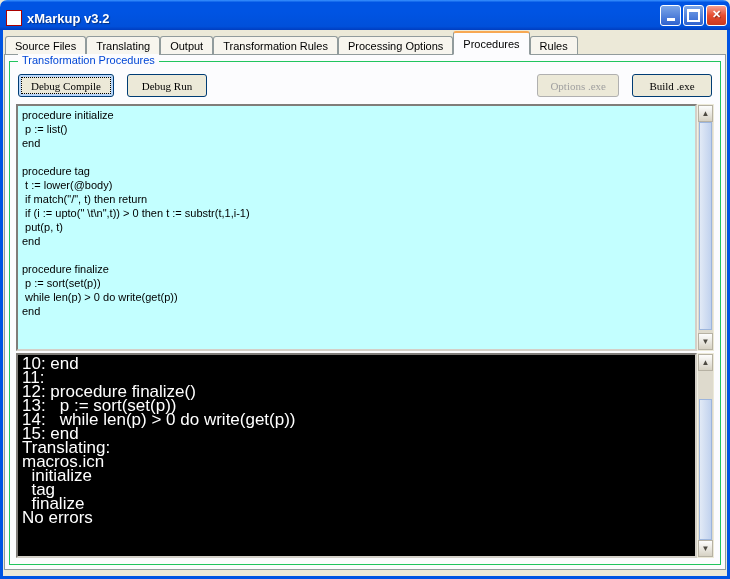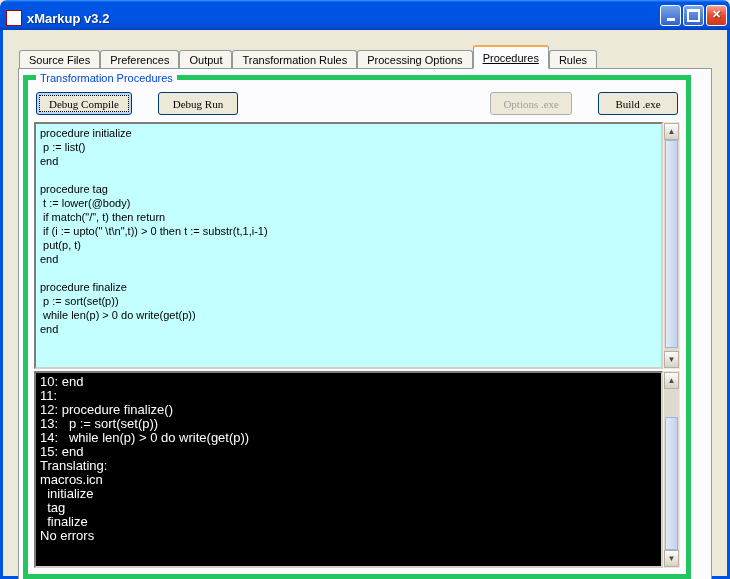--- a/index.html
+++ b/index.html
@@ -9,65 +9,65 @@
 .titlebar .appicon { width: 16px; height: 16px; background: #fff; border: 1px solid #a00; margin-right: 5px; display: inline-block; }
 .titlebar .title-text { flex: 1; }
 .win-btns { display: flex; gap: 2px; }
 .win-btn { width: 21px; height: 21px; border-radius: 3px; border: 1px solid #fff; display: flex; align-items: center; justify-content: center; font-family: Arial; font-weight: bold; color: white; font-size: 11px; }
 .win-min,.win-max { background: linear-gradient(to bottom,#7ba6e8,#2f62cf); }
 .win-close { background: linear-gradient(to bottom,#f5A090,#e74c30,#c9391f); }
 .win-min::before { content:""; width:8px; height:2.5px; background:#fff; position:relative; top:4px;}
 .win-max::before { content:""; width:9px; height:8px; border:2px solid #fff; border-top-width:3px; }
 .win-close::before { content:"✕"; font-size:11px; position:relative; top:-1px;}
 
-.client { background:#ece9d8; border:3px solid #0054e3; border-top:none; height:549px; padding:15px; }
+.client { background:#ece9d8; border:3px solid #0054e3; border-top:none; height:549px; padding:1px; }
 
 .tabstrip { display:flex; align-items:flex-end; height:23px; padding-left:1px; }
 .tab { background:#f7f5ee; border:1px solid #919b9c; border-bottom:none; border-radius:3px 3px 0 0; padding:3px 9px 3px 9px; margin-right:0px; font-size:11px; color:#000; position:relative; top:1px; cursor:default; }
-.tab.active { background:#fcfcfe; padding-top:5px; padding-bottom:4px; top:0; z-index:2; border-bottom:1px solid #fcfcfe; margin-bottom:-1px; border-top:2px solid #f7a853;text-decoration:underline; }
+.tab.active { background:#fcfcfe; padding-top:5px; padding-bottom:4px; top:0; z-index:2; border-bottom:1px solid #fcfcfe; margin-bottom:-1px; border-top:2px solid #f7a853; }
 
 .panel { border:1px solid #919b9c; background:#fcfcfe; height:516px; padding:6px 4px 4px 4px; position:relative; }
 
-.groupbox { border:5px solid #22c55e; margin:0 16px 0 0; position:relative; height:100%; }
+.groupbox { border:1px solid #22c55e; margin:0 0 0 0; position:relative; height:100%; }
 .group-title { position:absolute; top:-8px; left:8px; background:#fcfcfe; padding:0 4px; color:#0046d5; font-size:11px; }
 .group-inner { padding:12px 6px 6px 6px; height:100%; display:flex; flex-direction:column; }
 
-.btnrow { display:flex; gap:26px; align-items:flex-end; margin-bottom:7px; padding:0 2px; }
+.btnrow { display:flex; gap:13px; align-items:flex-end; margin-bottom:7px; padding:0 2px; }
 .btn { background:#ece9d8; border:1px solid #003c74; border-radius:3px; padding:3px 12px; font-size:11px; font-family:Tahoma; height:23px; min-width:80px; cursor:default; }
 .btn.focus { outline:1px dotted #000; outline-offset:-4px; box-shadow: inset 0 0 0 2px #b8d6fb; }
 .btn.disabled { color:#a0a0a0; border-color:#b0b0b0; }
 .spacer { flex:1; }
 
 .codewrap { position:relative; flex:0 0 247px; display:flex; }
 .codearea { background:#c3ffff; border:2px inset #d4d0c8; flex:1; padding:2px 4px; font-family:"MS Sans Serif",Tahoma,sans-serif; font-size:11px; line-height:14px; color:#000; white-space:pre; overflow:hidden; }
 .vscroll { width:17px; background:#dedacd; border:1px solid #ece9d8; border-left:1px solid #f1efe2; position:relative; }
 .vscroll .arrow { height:17px; background:linear-gradient(#fdfdfd,#d7d2c4); border:1px solid #b6b1a3; display:flex; align-items:center; justify-content:center; font-size:8px; color:#4d4a42; }
 .vscroll .arrow.down { position:absolute; bottom:0; left:0; right:0; }
 .vscroll .thumb { background:linear-gradient(to right,#e2eaf6,#c1d2ee); border:1px solid #9cb5dd; position:absolute; left:1px; right:1px; }
 
 .consolewrap { position:relative; flex:1; display:flex; margin-top:2px; }
-.console { background:#000; color:#fff; border:2px inset #d4d0c8; flex:1; padding:2px 4px; font-family:"MS Sans Serif",Tahoma,sans-serif; font-size:13px; line-height:14px; white-space:pre; overflow:hidden; }
+.console { background:#000; color:#fff; border:2px inset #d4d0c8; flex:1; padding:2px 4px; font-family:"MS Sans Serif",Tahoma,sans-serif; font-size:17px; line-height:14px; white-space:pre; overflow:hidden; }
 </style>
 </head>
 <body>
 
 <div class="titlebar">
   <span class="appicon"></span>
   <span class="title-text">xMarkup v3.2</span>
   <div class="win-btns">
     <div class="win-btn win-min"></div>
     <div class="win-btn win-max"></div>
     <div class="win-btn win-close"></div>
   </div>
 </div>
 
 <div class="client">
   <div class="tabstrip">
     <div class="tab">Source Files</div>
-    <div class="tab">Preferences</div>
+    <div class="tab">Translating</div>
     <div class="tab">Output</div>
     <div class="tab">Transformation Rules</div>
     <div class="tab">Processing Options</div>
     <div class="tab active">Procedures</div>
     <div class="tab">Rules</div>
   </div>
 
   <div class="panel">
     <div class="groupbox">
       <span class="group-title">Transformation Procedures</span>

